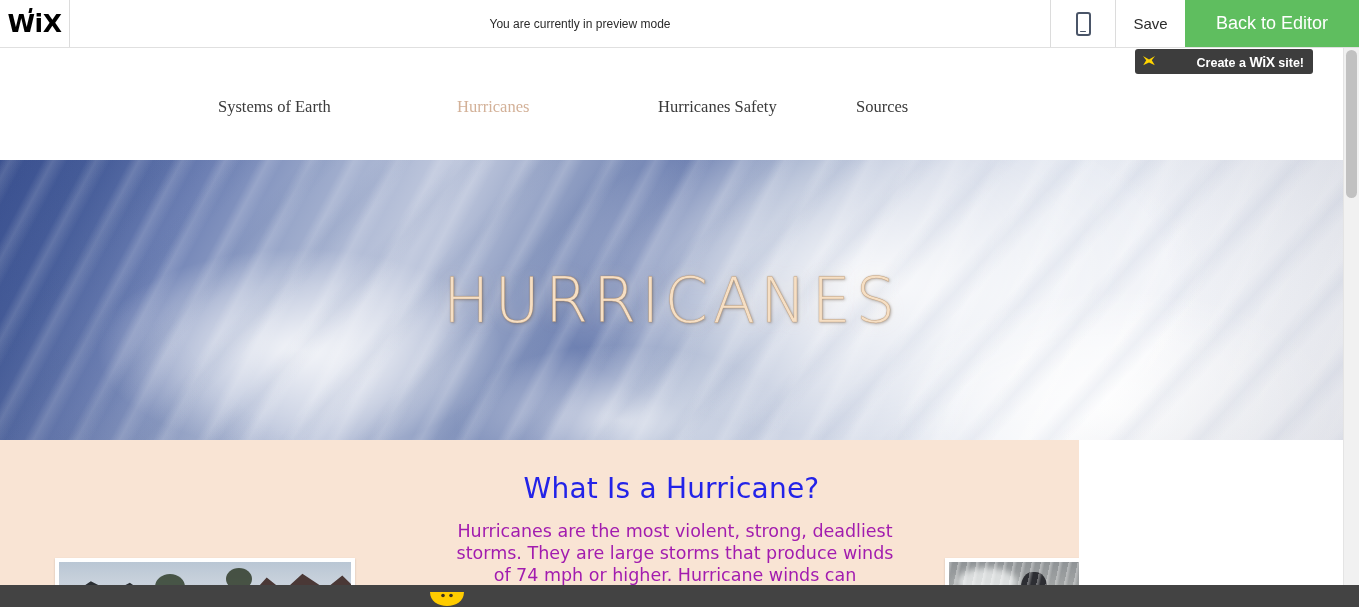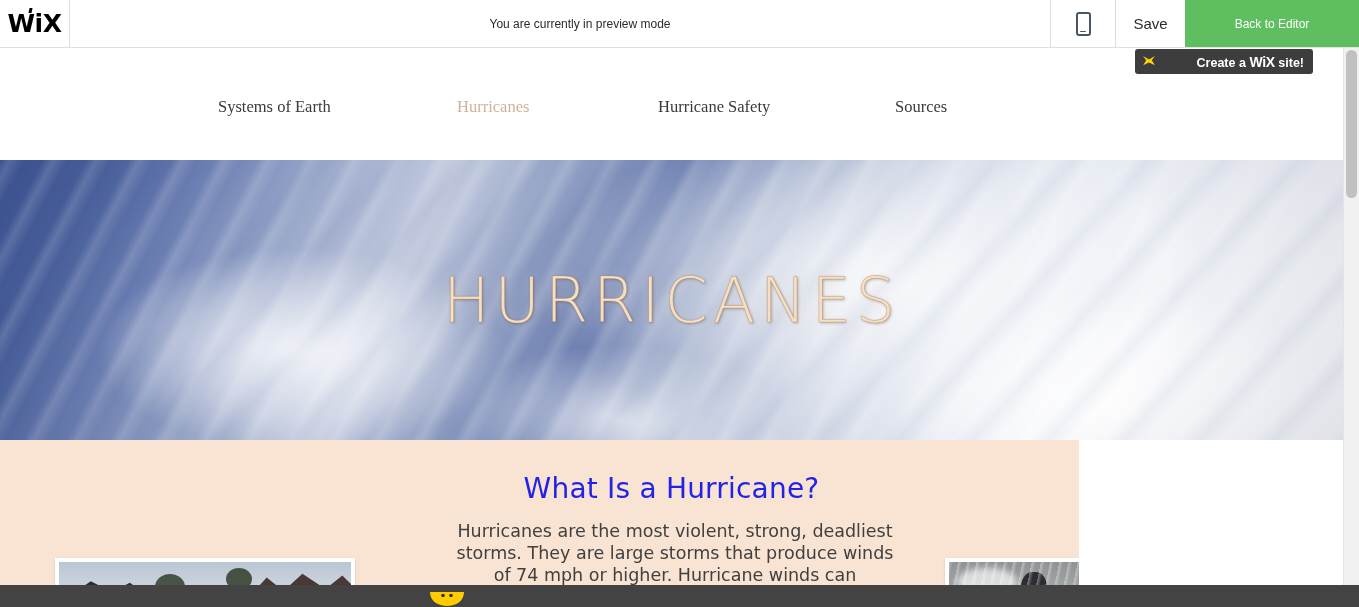--- a/index.html
+++ b/index.html
@@ -118,21 +118,21 @@
     flex: 0 0 174px;
     background: #5fbe5f;
     display: flex;
     align-items: center;
     justify-content: center;
     cursor: pointer;
     border: none;
     font-family: "Liberation Sans", sans-serif;
   }
   .editor-btn-label {
-    font-size: 12px;
+    font-size: 18px;
     color: #ffffff;
   }
 
   
   .wix-badge {
     position: absolute;
     top: 49px;
     right: 46px;
     height: 25px;
     background: #3d3d3d;
@@ -187,21 +187,21 @@
     font-family: "Liberation Serif", serif;
     font-size: 16.5px;
     color: #3a3a3a;
     text-align: center;
     cursor: pointer;
     white-space: nowrap;
   }
   .nav-item.n0 { position: absolute; left: 218px; }
   .nav-item.n1 { position: absolute; left: 457px; color: #d3b198; }
   .nav-item.n2 { position: absolute; left: 658px; }
-  .nav-item.n3 { position: absolute; left: 895px; text-align: right; }
+  .nav-item.n3 { position: absolute; left: 856px; text-align: right; }
 
   
   .hero {
     position: absolute;
     top: 160px; left: 0;
     width: 1343px;
     height: 280px;
     overflow: hidden;
     z-index: 10;
   }
@@ -302,21 +302,21 @@
   }
   .content-body {
     position: absolute;
     top: 80px;
     left: 455px;
     width: 440px;
     text-align: center;
     font-family: "DejaVu Sans", sans-serif;
     font-size: 17.5px;
     line-height: 22px;
-    color: #404040;
+    color: #a21caf;
   }
 
   
   .photo-card {
     position: absolute;
     background: #ffffff;
     padding: 4px;
     box-shadow: 0 1px 2px rgba(0,0,0,0.18);
   }
   .photo-card.left  { top: 118px; left: 55px;  width: 300px; height: 60px; }
@@ -468,21 +468,21 @@
         <path d="M1 1 L4.2 5.2 L1.2 10.3 L7 7.6 L12.8 10.3 L9.8 5.2 L13 1 L7 4.6 Z" fill="#ffd400"></path>
       </svg>
     </span>
     <span class="wix-badge-text"><span>Create a</span> <span class="wixword">WiX</span> <span>site!</span></span>
   </div>
 
   <nav class="site-nav">
     <div class="nav-list">
       <a class="nav-item n0">Systems of Earth</a>
       <a class="nav-item n1">Hurricanes</a>
-      <a class="nav-item n2">Hurricane Safety</a>
+      <a class="nav-item n2">Hurricanes Safety</a>
       <a class="nav-item n3">Sources</a>
     </div>
   </nav>
 
   <section class="hero">
     <div class="hero-img"></div>
     <div class="hero-streaks"></div>
     <div class="hero-streaks2"></div>
     <div class="hero-vignette"></div>
     <div class="hero-title">

